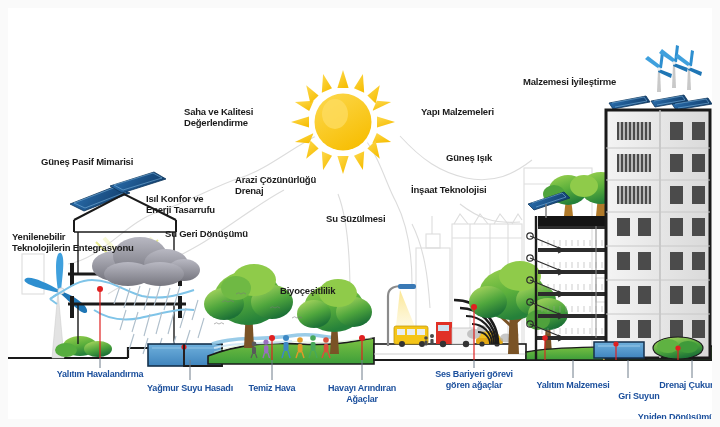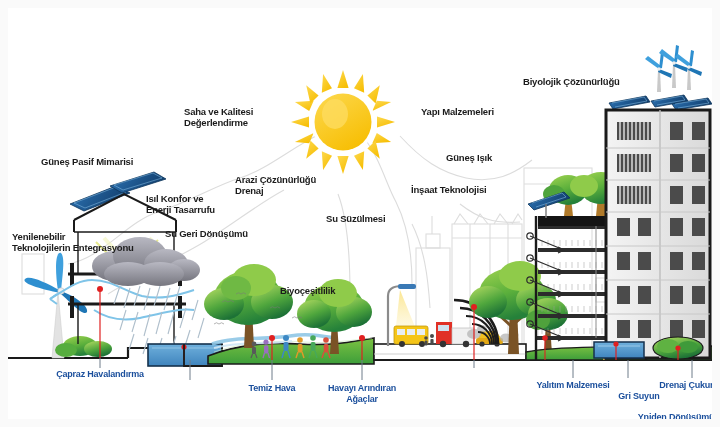--- a/index.html
+++ b/index.html
@@ -557,26 +557,29 @@
     <div class="lbl lbl-dark" style="left:138px;top:185px;">Isıl Konfor ve
 Enerji Tasarrufu</div>
     <div class="lbl lbl-dark" style="left:157px;top:220px;">Su Geri Dönüşümü</div>
     <div class="lbl lbl-dark" style="left:4px;top:223px;">Yenilenebilir
 Teknolojilerin Entegrasyonu</div>
     <div class="lbl lbl-dark" style="left:318px;top:205px;">Su Süzülmesi</div>
     <div class="lbl lbl-dark" style="left:272px;top:277px;">Biyoçeşitlilik</div>
     <div class="lbl lbl-dark" style="left:413px;top:98px;">Yapı Malzemeleri</div>
     <div class="lbl lbl-dark" style="left:438px;top:144px;">Güneş Işık</div>
     <div class="lbl lbl-dark" style="left:403px;top:176px;">İnşaat Teknolojisi</div>
-    <div class="lbl lbl-dark" style="left:515px;top:68px;">Biyolojik Çözünürlüğü</div>
-
-    <div class="lbl lbl-blue" style="left:22px;top:361px;width:140px;">Çapraz Havalandırma</div>
+    <div class="lbl lbl-dark" style="left:515px;top:68px;">Malzemesi İyileştirme</div>
+
+    <div class="lbl lbl-blue" style="left:22px;top:361px;width:140px;">Yalıtım Havalandırma</div>
+    <div class="lbl lbl-blue" style="left:115px;top:375px;width:134px;">Yağmur Suyu Hasadı</div>
     <div class="lbl lbl-blue" style="left:222px;top:375px;width:84px;">Temiz Hava</div>
     <div class="lbl lbl-blue" style="left:300px;top:375px;width:108px;">Havayı Arındıran
 Ağaçlar</div>
+    <div class="lbl lbl-blue" style="left:404px;top:361px;width:124px;">Ses Bariyeri görevi
+gören ağaçlar</div>
     <div class="lbl lbl-blue" style="left:507px;top:372px;width:116px;">Yalıtım Malzemesi</div>
     <div class="lbl lbl-blue" style="left:572px;top:372px;width:104px;">
       <span>Gri Suyun</span><br>
       <u>Yniden</u><span> Dönüşümü</span>
     </div>
     <div class="lbl lbl-blue" style="left:636px;top:372px;width:90px;">Drenaj Çukuru</div>
 
   </div>
 </div>
 

